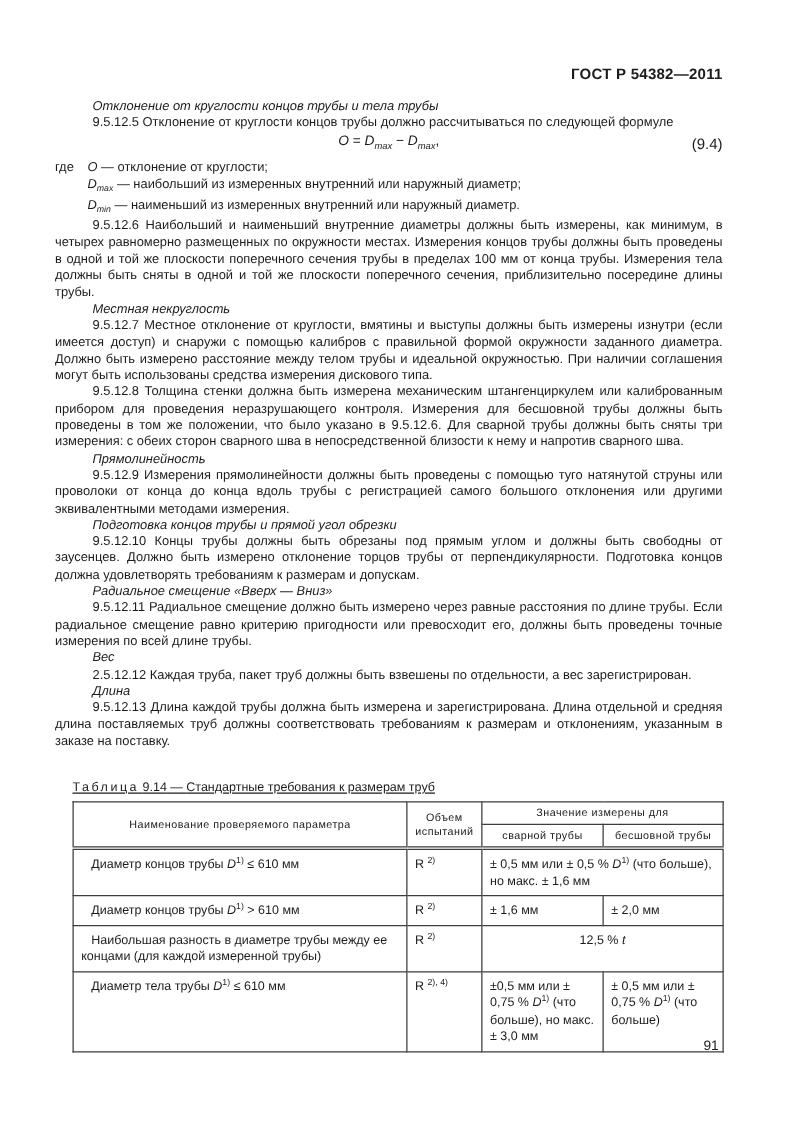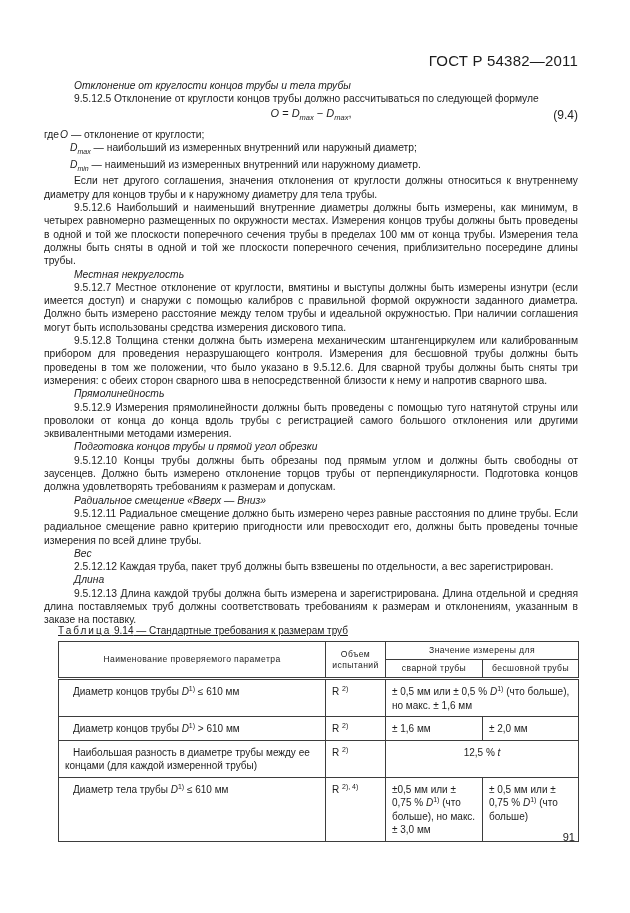--- a/index.html
+++ b/index.html
@@ -3,35 +3,35 @@
 <meta charset="utf-8">
 <style>
   html,body{margin:0;padding:0;}
   body{
     width:630px;height:913px;background:#ffffff;
     font-family:"Liberation Sans",sans-serif;color:#1c1c1c;
     position:relative;overflow:hidden;
   }
   .doc-header{
     position:absolute;top:52px;right:52px;
-    font-size:15px;font-weight:normal;letter-spacing:0.2px;
+    font-size:12px;font-weight:bold;letter-spacing:0.2px;
   }
   .content{
     position:absolute;left:44px;top:79px;width:534px;
     font-size:10.3px;line-height:13.3px;text-align:justify;
   }
   .para{text-indent:30px;margin:0;}
   .ital{font-style:italic;text-indent:30px;margin:0;}
   .formula-line{position:relative;height:19px;margin:1px 0 2px 0;text-align:center;text-indent:0;}
   .formula{font-style:italic;font-size:11px;}
   .fsub{font-size:7.5px;font-style:italic;vertical-align:-3px;}
   .formula-num{position:absolute;right:0;top:2px;font-style:normal;font-size:12px;}
   .where-line{padding-left:26px;text-indent:0;margin:0;}
   .where-first{padding-left:26px;}
-  .where-intro{display:inline-block;width:16px;margin-left:-26px;}
+  .where-intro{display:inline-block;width:26px;margin-left:-26px;}
   .var{font-style:italic;}
   .vsub{font-size:7px;font-style:italic;vertical-align:-2.5px;}
   sup{font-size:7px;line-height:0;vertical-align:4px;}
   .tbl-caption{
     position:absolute;left:58px;top:625px;font-size:10px;text-decoration:underline;
   }
   .cap-label{letter-spacing:2px;}
   .std-table{
     position:absolute;left:58px;top:641px;width:520px;
     border-collapse:collapse;table-layout:fixed;
@@ -68,23 +68,22 @@
   <p class="ital">Отклонение от круглости концов трубы и тела трубы</p>
   <p class="para">9.5.12.5 Отклонение от круглости концов трубы должно рассчитываться по следующей формуле</p>
 
   <div class="formula-line">
     <span class="formula"><span>O</span><span style="font-style:normal"> = </span><span>D</span><span class="fsub">max</span><span style="font-style:normal"> − </span><span>D</span><span class="fsub">max</span><span style="font-style:normal">,</span></span>
     <span class="formula-num">(9.4)</span>
   </div>
 
   <p class="where-line where-first"><span class="where-intro">где</span><span class="var">O</span><span> — отклонение от круглости;</span></p>
   <p class="where-line"><span class="var">D</span><span class="vsub">max</span><span> — наибольший из измеренных внутренний или наружный диаметр;</span></p>
-  <p class="where-line"><span class="var">D</span><span class="vsub">min</span><span> — наименьший из измеренных внутренний или наружному диаметр.</span></p>
+  <p class="where-line"><span class="var">D</span><span class="vsub">min</span><span> — наименьший из измеренных внутренний или наружный диаметр.</span></p>
 
-  <p class="para">Если нет другого соглашения, значения отклонения от круглости должны относиться к внутреннему диаметру для концов трубы и к наружному диаметру для тела трубы.</p>
   <p class="para">9.5.12.6 Наибольший и наименьший внутренние диаметры должны быть измерены, как минимум, в четырех равномерно размещенных по окружности местах. Измерения концов трубы должны быть проведены в одной и той же плоскости поперечного сечения трубы в пределах 100 мм от конца трубы. Измерения тела должны быть сняты в одной и той же плоскости поперечного сечения, приблизительно посередине длины трубы.</p>
   <p class="ital">Местная некруглость</p>
   <p class="para">9.5.12.7 Местное отклонение от круглости, вмятины и выступы должны быть измерены изнутри (если имеется доступ) и снаружи с помощью калибров с правильной формой окружности заданного диаметра. Должно быть измерено расстояние между телом трубы и идеальной окружностью. При наличии соглашения могут быть использованы средства измерения дискового типа.</p>
   <p class="para">9.5.12.8 Толщина стенки должна быть измерена механическим штангенциркулем или калиброванным прибором для проведения неразрушающего контроля. Измерения для бесшовной трубы должны быть проведены в том же положении, что было указано в 9.5.12.6. Для сварной трубы должны быть сняты три измерения: с обеих сторон сварного шва в непосредственной близости к нему и напротив сварного шва.</p>
   <p class="ital">Прямолинейность</p>
   <p class="para">9.5.12.9 Измерения прямолинейности должны быть проведены с помощью туго натянутой струны или проволоки от конца до конца вдоль трубы с регистрацией самого большого отклонения или другими эквивалентными методами измерения.</p>
   <p class="ital">Подготовка концов трубы и прямой угол обрезки</p>
   <p class="para">9.5.12.10 Концы трубы должны быть обрезаны под прямым углом и должны быть свободны от заусенцев. Должно быть измерено отклонение торцов трубы от перпендикулярности. Подготовка концов должна удовлетворять требованиям к размерам и допускам.</p>
   <p class="ital">Радиальное смещение «Вверх — Вниз»</p>
   <p class="para">9.5.12.11 Радиальное смещение должно быть измерено через равные расстояния по длине трубы. Если радиальное смещение равно критерию пригодности или превосходит его, должны быть проведены точные измерения по всей длине трубы.</p>

